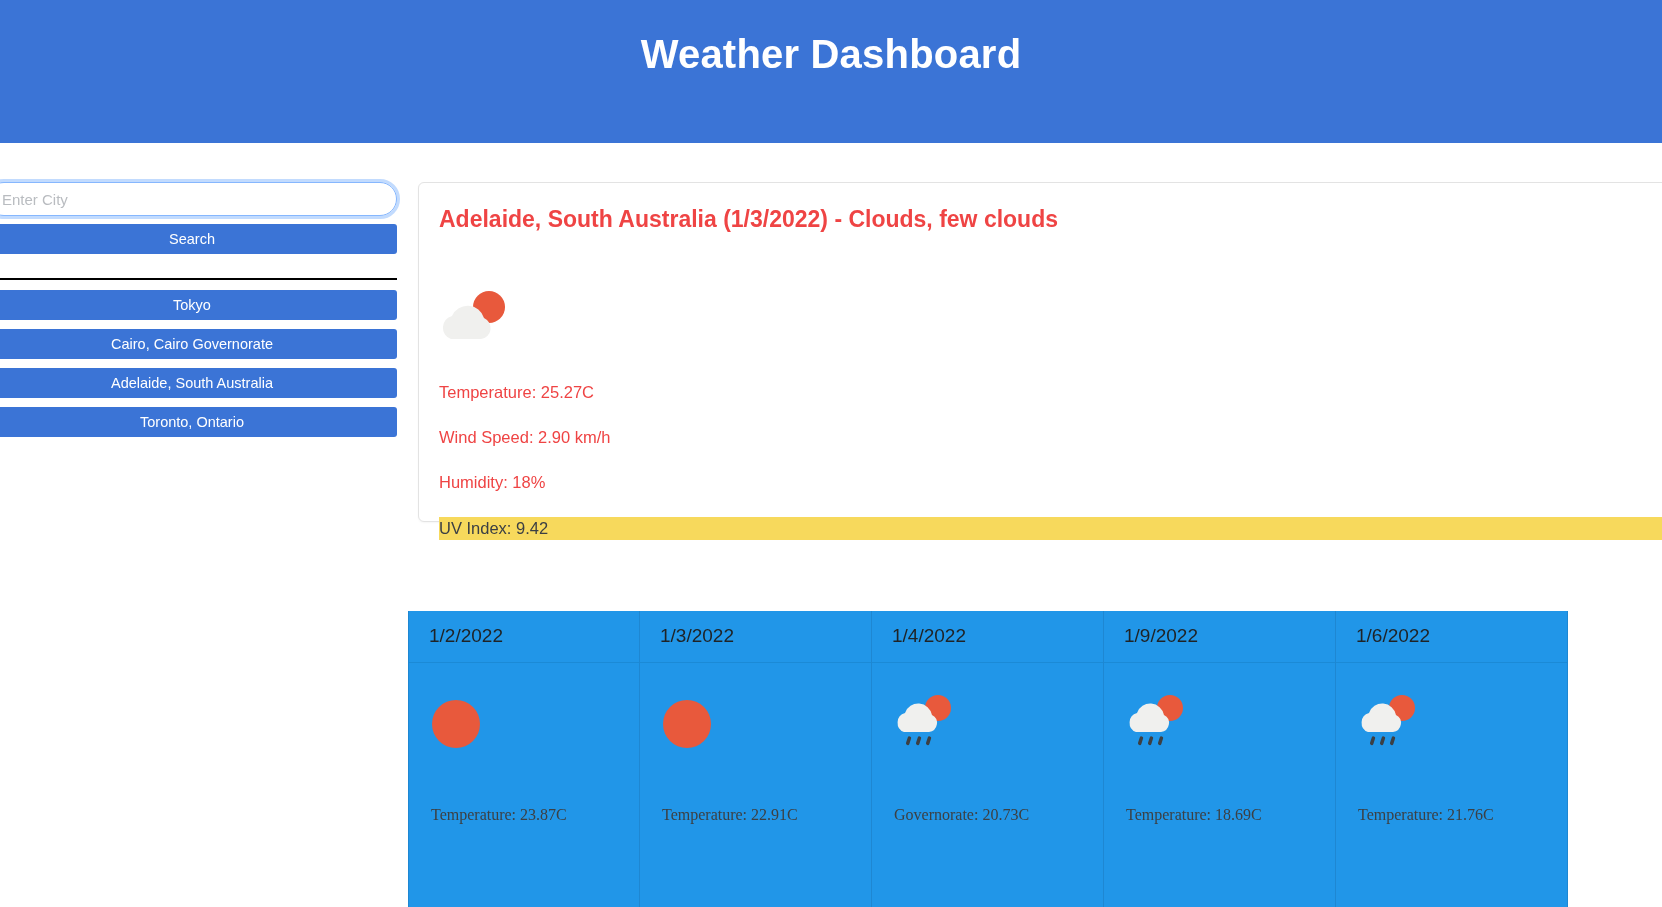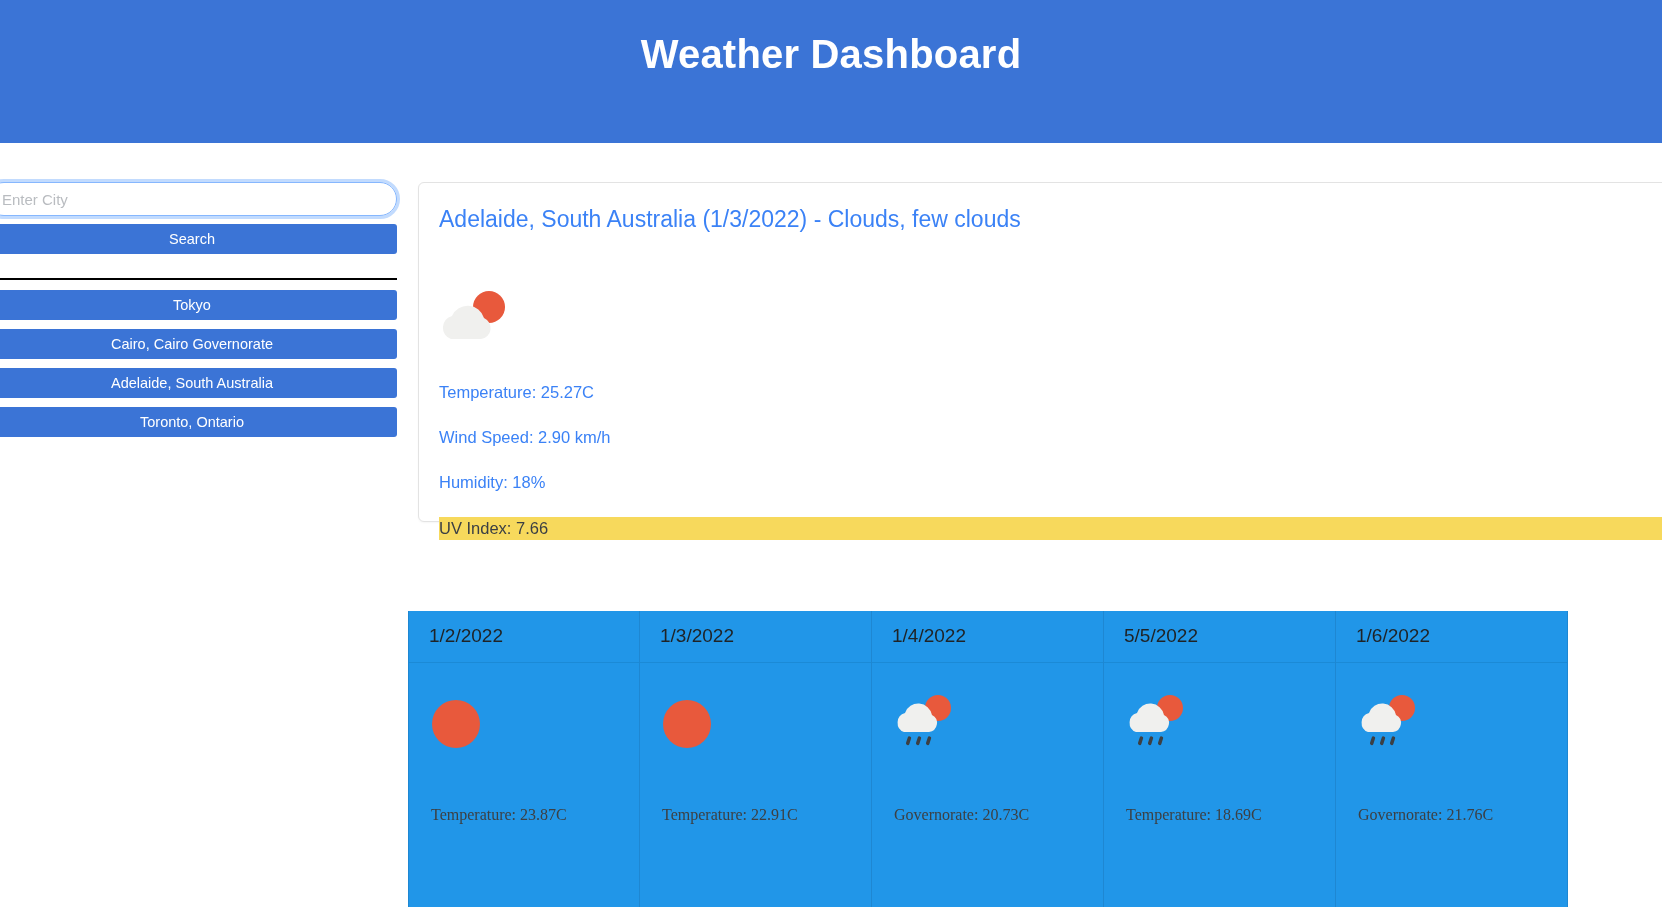--- a/index.html
+++ b/index.html
@@ -81,26 +81,26 @@
     left: 418px; top: 39px;
     width: 1310px;
     height: 340px;
     background: #ffffff;
     border: 1px solid #e3e3e3;
     border-radius: 6px;
     box-shadow: 0 1px 2px rgba(0,0,0,0.04);
   }
   .card-title {
     position: absolute; left: 20px; top: 23px;
-    font-size: 23px; color: #3b82f6; font-weight: normal; white-space: nowrap;
+    font-size: 23px; color: #ef4444; font-weight: bold; white-space: nowrap;
   }
   .card-icon { position: absolute; left: 20px; top: 104px; width: 74px; height: 58px; }
   .detail-line {
     position: absolute; left: 20px;
-    font-size: 16.5px; color: #3b82f6; white-space: nowrap;
+    font-size: 16.5px; color: #ef4444; white-space: nowrap;
   }
   .d-temp { top: 200px; }
   .d-wind { top: 245px; }
   .d-hum  { top: 290px; }
   .uv-bar {
     position: absolute; left: 20px; top: 334px;
     width: 1400px; height: 23px; background: #f7d95c;
   }
   .uv-text {
     position: absolute; left: 20px; top: 336px;
@@ -169,21 +169,21 @@
           <circle cx="50" cy="20" r="16" fill="#e8593c"></circle>
           <path d="M12 52 a12 12 0 0 1 1 -23 a17 17 0 0 1 32 2 a11 11 0 0 1 -3 21 z" fill="#f0f0ee"></path>
         </svg>
       </div>
 
       <div class="detail-line d-temp">Temperature: 25.27C</div>
       <div class="detail-line d-wind">Wind Speed: 2.90 km/h</div>
       <div class="detail-line d-hum">Humidity: 18%</div>
 
       <div class="uv-bar"></div>
-      <div class="uv-text">UV Index: 7.66</div>
+      <div class="uv-text">UV Index: 9.42</div>
     </div>
 
     <div class="forecast">
 
       <div class="fc-card">
         <div class="fc-date">1/2/2022</div>
         <div class="fc-divider"></div>
         <div class="fc-icon">
           <svg width="66" height="62" viewBox="0 0 66 62">
               <circle cx="25" cy="33" r="24" fill="#e8593c"></circle>
@@ -212,21 +212,21 @@
             <path d="M10 41 a10 10 0 0 1 1 -19 a14 14 0 0 1 27 2 a9 9 0 0 1 -3 17 z" fill="#f0f0ee"></path>
             <rect x="13" y="45" width="3.5" height="9" rx="1.7" fill="#3c4044" transform="rotate(18 14 49)"></rect>
             <rect x="23" y="45" width="3.5" height="9" rx="1.7" fill="#3c4044" transform="rotate(18 24 49)"></rect>
             <rect x="33" y="45" width="3.5" height="9" rx="1.7" fill="#3c4044" transform="rotate(18 34 49)"></rect>
           </svg>
         </div>
         <div class="fc-temp">Governorate: 20.73C</div>
       </div>
 
       <div class="fc-card">
-        <div class="fc-date">5/5/2022</div>
+        <div class="fc-date">1/9/2022</div>
         <div class="fc-divider"></div>
         <div class="fc-icon">
           <svg width="66" height="62" viewBox="0 0 66 62">
             <circle cx="44" cy="17" r="13" fill="#e8593c"></circle>
             <path d="M10 41 a10 10 0 0 1 1 -19 a14 14 0 0 1 27 2 a9 9 0 0 1 -3 17 z" fill="#f0f0ee"></path>
             <rect x="13" y="45" width="3.5" height="9" rx="1.7" fill="#3c4044" transform="rotate(18 14 49)"></rect>
             <rect x="23" y="45" width="3.5" height="9" rx="1.7" fill="#3c4044" transform="rotate(18 24 49)"></rect>
             <rect x="33" y="45" width="3.5" height="9" rx="1.7" fill="#3c4044" transform="rotate(18 34 49)"></rect>
           </svg>
         </div>
@@ -238,18 +238,18 @@
         <div class="fc-divider"></div>
         <div class="fc-icon">
           <svg width="66" height="62" viewBox="0 0 66 62">
             <circle cx="44" cy="17" r="13" fill="#e8593c"></circle>
             <path d="M10 41 a10 10 0 0 1 1 -19 a14 14 0 0 1 27 2 a9 9 0 0 1 -3 17 z" fill="#f0f0ee"></path>
             <rect x="13" y="45" width="3.5" height="9" rx="1.7" fill="#3c4044" transform="rotate(18 14 49)"></rect>
             <rect x="23" y="45" width="3.5" height="9" rx="1.7" fill="#3c4044" transform="rotate(18 24 49)"></rect>
             <rect x="33" y="45" width="3.5" height="9" rx="1.7" fill="#3c4044" transform="rotate(18 34 49)"></rect>
           </svg>
         </div>
-        <div class="fc-temp">Governorate: 21.76C</div>
+        <div class="fc-temp">Temperature: 21.76C</div>
       </div>
 
     </div>
   </div>
 </div>
 
 </body></html>

